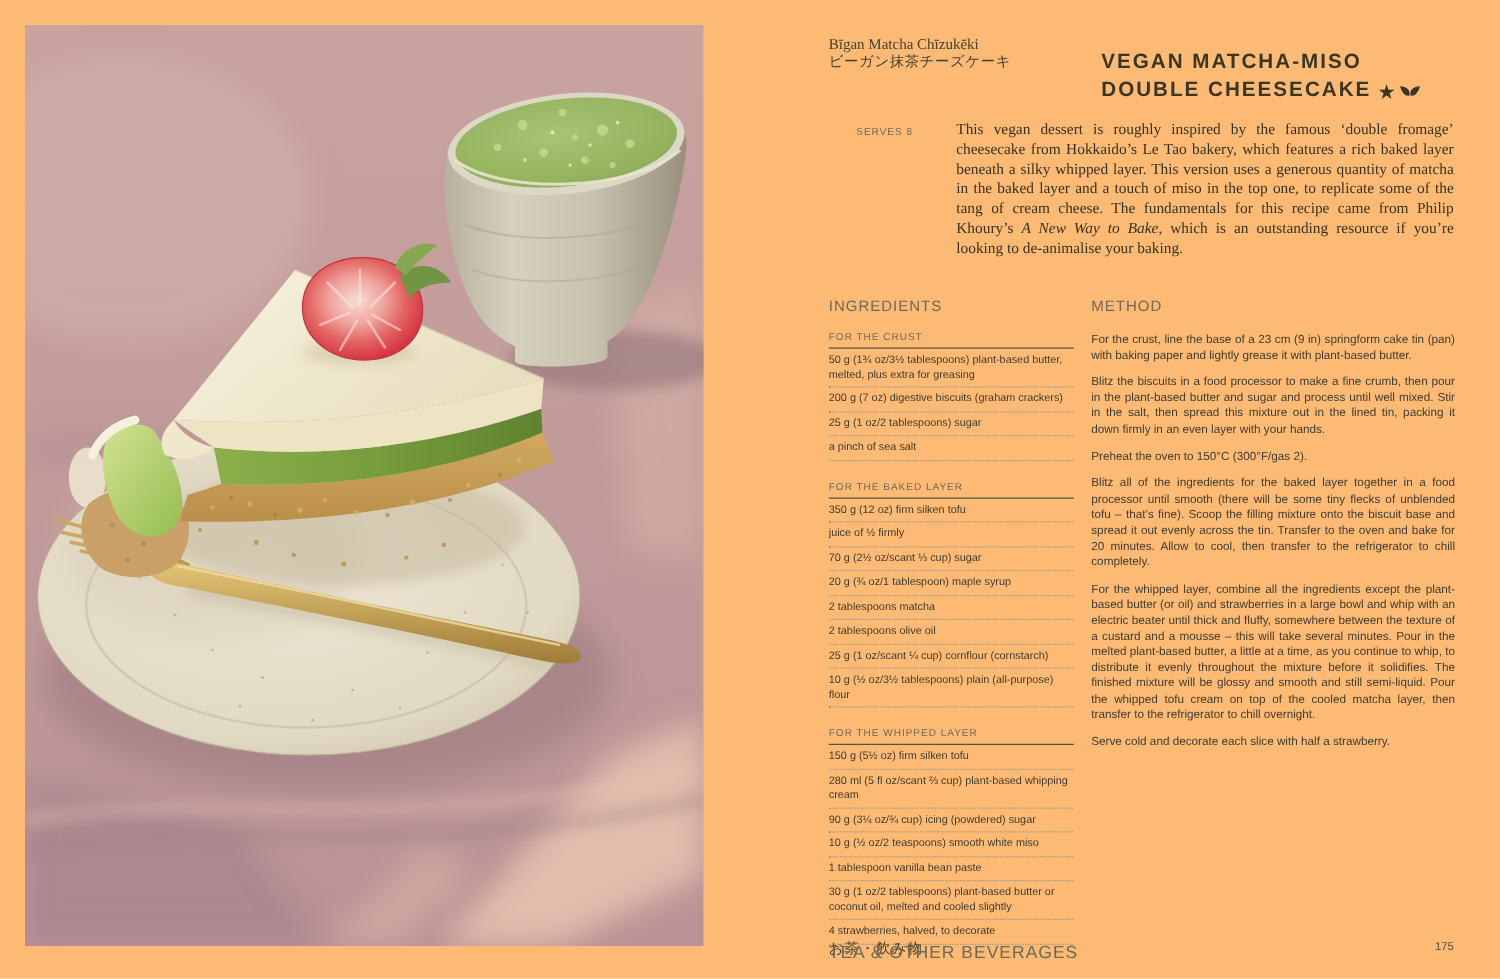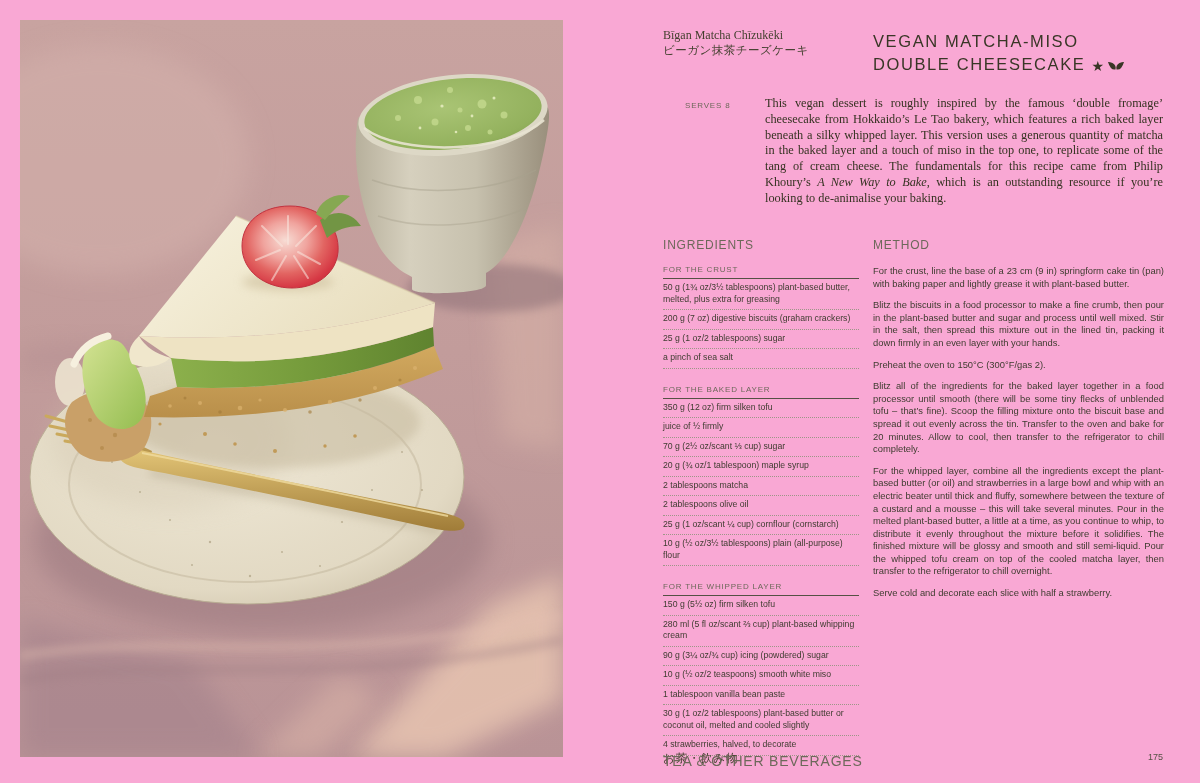--- a/index.html
+++ b/index.html
@@ -1,24 +1,24 @@
 <!DOCTYPE html>
 <html><head>
 <meta charset="utf-8">
 <style>
   html,body{margin:0;padding:0;background:#ffffff;}
-  .spread{position:relative;width:1200px;height:783px;background:#f9a8d4;overflow:hidden;
+  .spread{position:relative;width:1200px;height:783px;background:#fdba74;overflow:hidden;
           font-family:"Liberation Sans",sans-serif;color:#3f3c30;}
   
   .photo{position:absolute;left:20px;top:20px;width:543px;height:737px;overflow:hidden;}
   
   .kicker{position:absolute;left:663px;top:28px;font-family:"Liberation Serif",serif;
           font-size:12px;line-height:15px;color:#44402f;}
   .kicker .jp{font-size:11.5px;letter-spacing:.5px;}
-  .title{position:absolute;left:873px;top:30px;margin:0;font-weight:400;
+  .title{position:absolute;left:873px;top:30px;margin:8px;font-weight:700;
          font-size:16.5px;line-height:23px;letter-spacing:1.6px;color:#393626;}
   .title-icons{display:inline-flex;align-items:center;gap:3px;margin-left:6px;vertical-align:-1px;}
   .title-icons .star{font-size:14px;letter-spacing:0;}
   .serves{position:absolute;left:685px;top:101px;font-size:8px;letter-spacing:.8px;color:#6d685a;}
   .intro{position:absolute;left:765px;top:96px;width:398px;margin:0;
          font-family:"Liberation Serif",serif;font-size:12.3px;line-height:15.8px;
          text-align:justify;color:#353221;}
   .intro em{font-style:italic;}
   .col-heading{font-size:12px;letter-spacing:.8px;color:#6d685a;margin:0 0 13px 0;}
   .ingredients{position:absolute;left:663px;top:238px;width:196px;}

